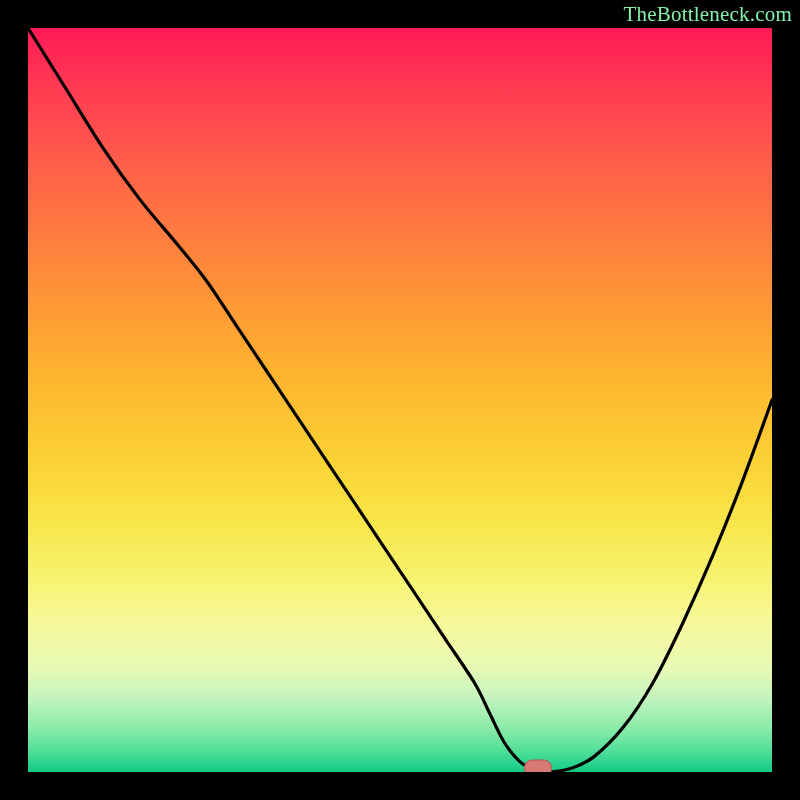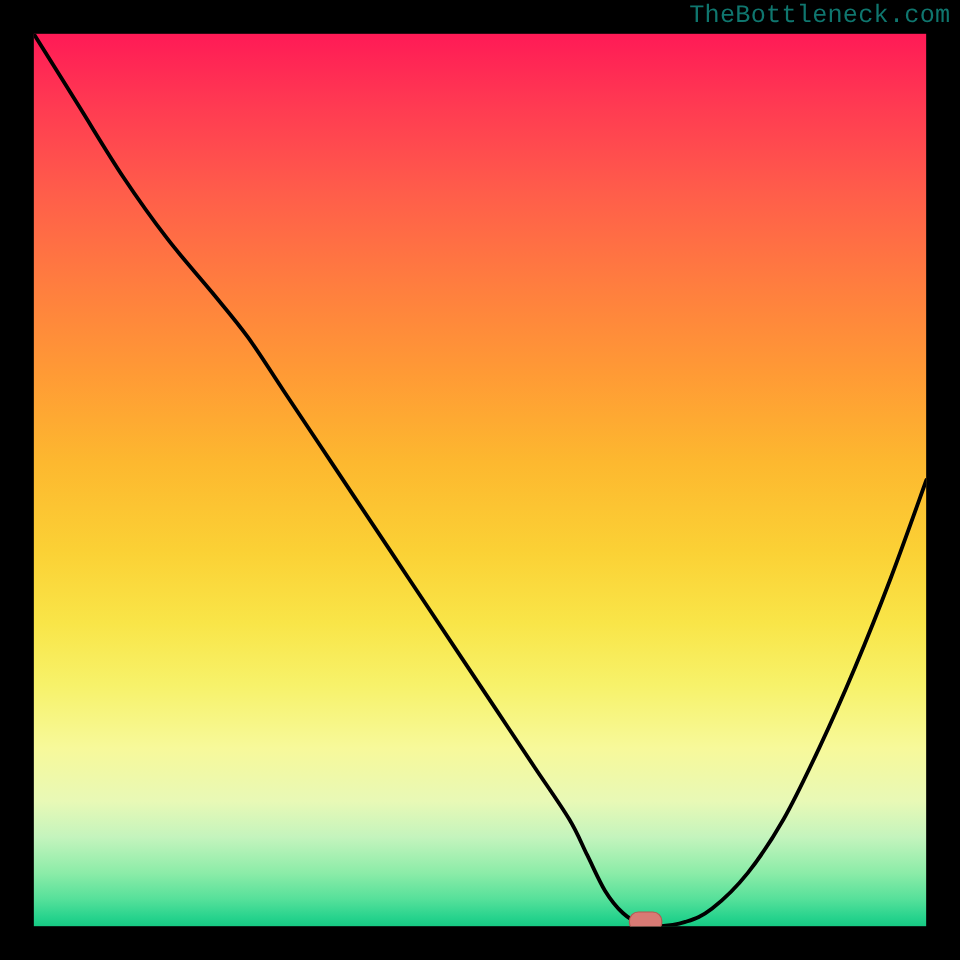--- a/index.html
+++ b/index.html
@@ -15,22 +15,22 @@
     position: relative;
     width: 800px;
     height: 800px;
   }
   .watermark {
     position: absolute;
     top: 2px;
     right: 8px;
     font-size: 21px;
     font-weight: 500;
-    color: #0f766e;
-    font-family: Liberation Mono, monospace;
+    color: #86efac;
+    font-family: Liberation Serif, serif;
     letter-spacing: 0.2px;
   }
   .plot-frame {
     position: absolute;
     left: 28px;
     top: 28px;
     width: 744px;
     height: 744px;
     background: #000;
     overflow: hidden;

